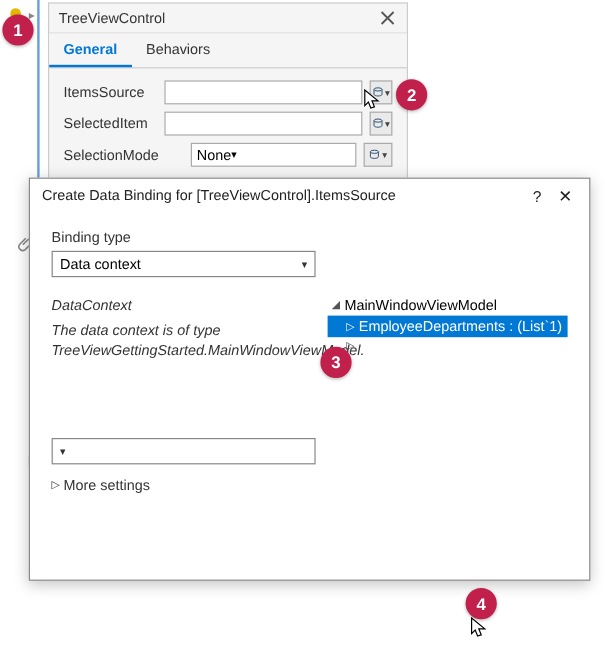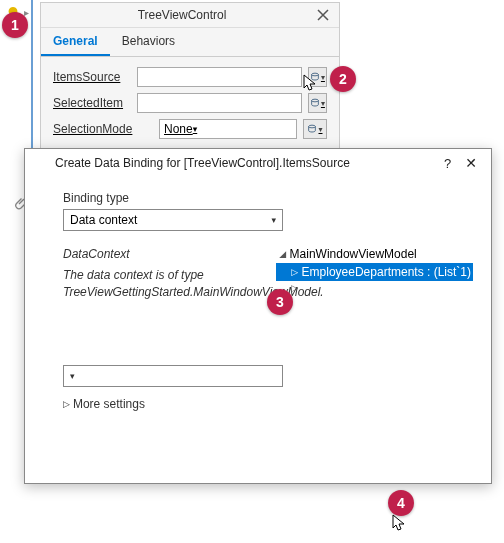--- a/index.html
+++ b/index.html
@@ -6,37 +6,37 @@
 body { margin: 0; width: 504px; height: 543px; background: #fff; position: relative; overflow: hidden; font-size: 12px; }
 
 .canvas-edge { position: absolute; left: 0; top: 0; width: 33px; height: 400px; border-right: 2px solid #6a9fd4; background: #fff; }
 .canvas-edge .corner { position: absolute; left: 24px; top: 380px; width: 8px; height: 8px; border: 1px solid #6a9fd4; background:#fff;}
 .lightbulb { position: absolute; left: 6px; top: 6px; width: 14px; height: 14px; color: #e6b800; }
 .dots { position: absolute; left: 24px; top: 7px; color: #888; font-size: 10px; }
 .clip-icon { position: absolute; left: 14px; top: 195px; width: 16px; height: 16px; color: #777; }
 
 .panel { position: absolute; left: 40px; top: 2px; width: 300px; background: #f5f5f5; border: 1px solid #ccc; }
 .panel-header { display: flex; align-items: center; padding: 4px 8px; border-bottom: 1px solid #ddd; }
-.panel-title { flex: 1; font-size: 12px; color: #333; text-align: center; }
+.panel-title { flex: 1; font-size: 12px; color: #333; }
 .panel-close { width: 16px; height: 16px; cursor: pointer; color: #555; }
 
 .tabs { display: flex; border-bottom: 1px solid #ccc; background: #f5f5f5; }
 .tab { padding: 6px 12px; font-size: 12px; cursor: pointer; color: #333; }
 .tab.active { color: #0078d4; border-bottom: 2px solid #0078d4; font-weight: 600; }
 
-.props { padding: 10px 12px 14px 12px; text-decoration: underline; }
+.props { padding: 10px 12px 14px 12px; }
 .prop-row { display: flex; align-items: center; margin-bottom: 6px; gap: 6px; }
 .prop-label { width: 100px; font-size: 12px; color: #333; }
 .prop-input { flex: 1; height: 20px; border: 1px solid #aaa; background: #fff; padding: 0 4px; font-size: 12px; }
 .prop-select { flex: 1; height: 20px; border: 1px solid #aaa; background: #fff; padding: 0 4px; font-size: 12px; }
 .db-btn { width: 24px; height: 20px; border: 1px solid #aaa; background: #eaeaea; display: flex; align-items: center; justify-content: center; cursor: pointer; }
 .db-btn svg { width: 10px; height: 10px; }
 .db-chevron { font-size: 8px; color: #444; margin-left: 1px;}
 
-.dialog { position: absolute; left: 24px; top: 148px; width: 468px; height: 336px; background: #fff; border: 1px solid #888; box-shadow: 0 3px 12px rgba(0,0,0,0.25); display:flex; flex-direction:column;padding-left:20px;}
+.dialog { position: absolute; left: 24px; top: 148px; width: 468px; height: 336px; background: #fff; border: 1px solid #888; box-shadow: 0 3px 12px rgba(0,0,0,0.25); display:flex; flex-direction:column;}
 .dialog-titlebar { display: flex; align-items: center; padding: 6px 10px; font-size: 12px; color: #222; }
 .dialog-titlebar .title { flex: 1; }
 .dialog-titlebar .help { margin-right: 10px; cursor: pointer; font-size: 13px; color:#222;}
 .dialog-titlebar .close { cursor: pointer; font-size: 14px; padding: 0 4px; }
 .dialog-body { padding: 8px 18px 0 18px; flex:1; }
 .section-label { font-size: 12px; color: #333; margin-bottom: 4px; margin-top: 6px;}
 .combo { width: 220px; height: 22px; border: 1px solid #888; background: #fff; padding: 0 6px; font-size: 12px; display: flex; align-items: center; justify-content: space-between; cursor: pointer; }
 .combo .chev { font-size: 9px; color: #333; }
 
 .mid { display: flex; gap: 0px; margin-top: 10px; }

